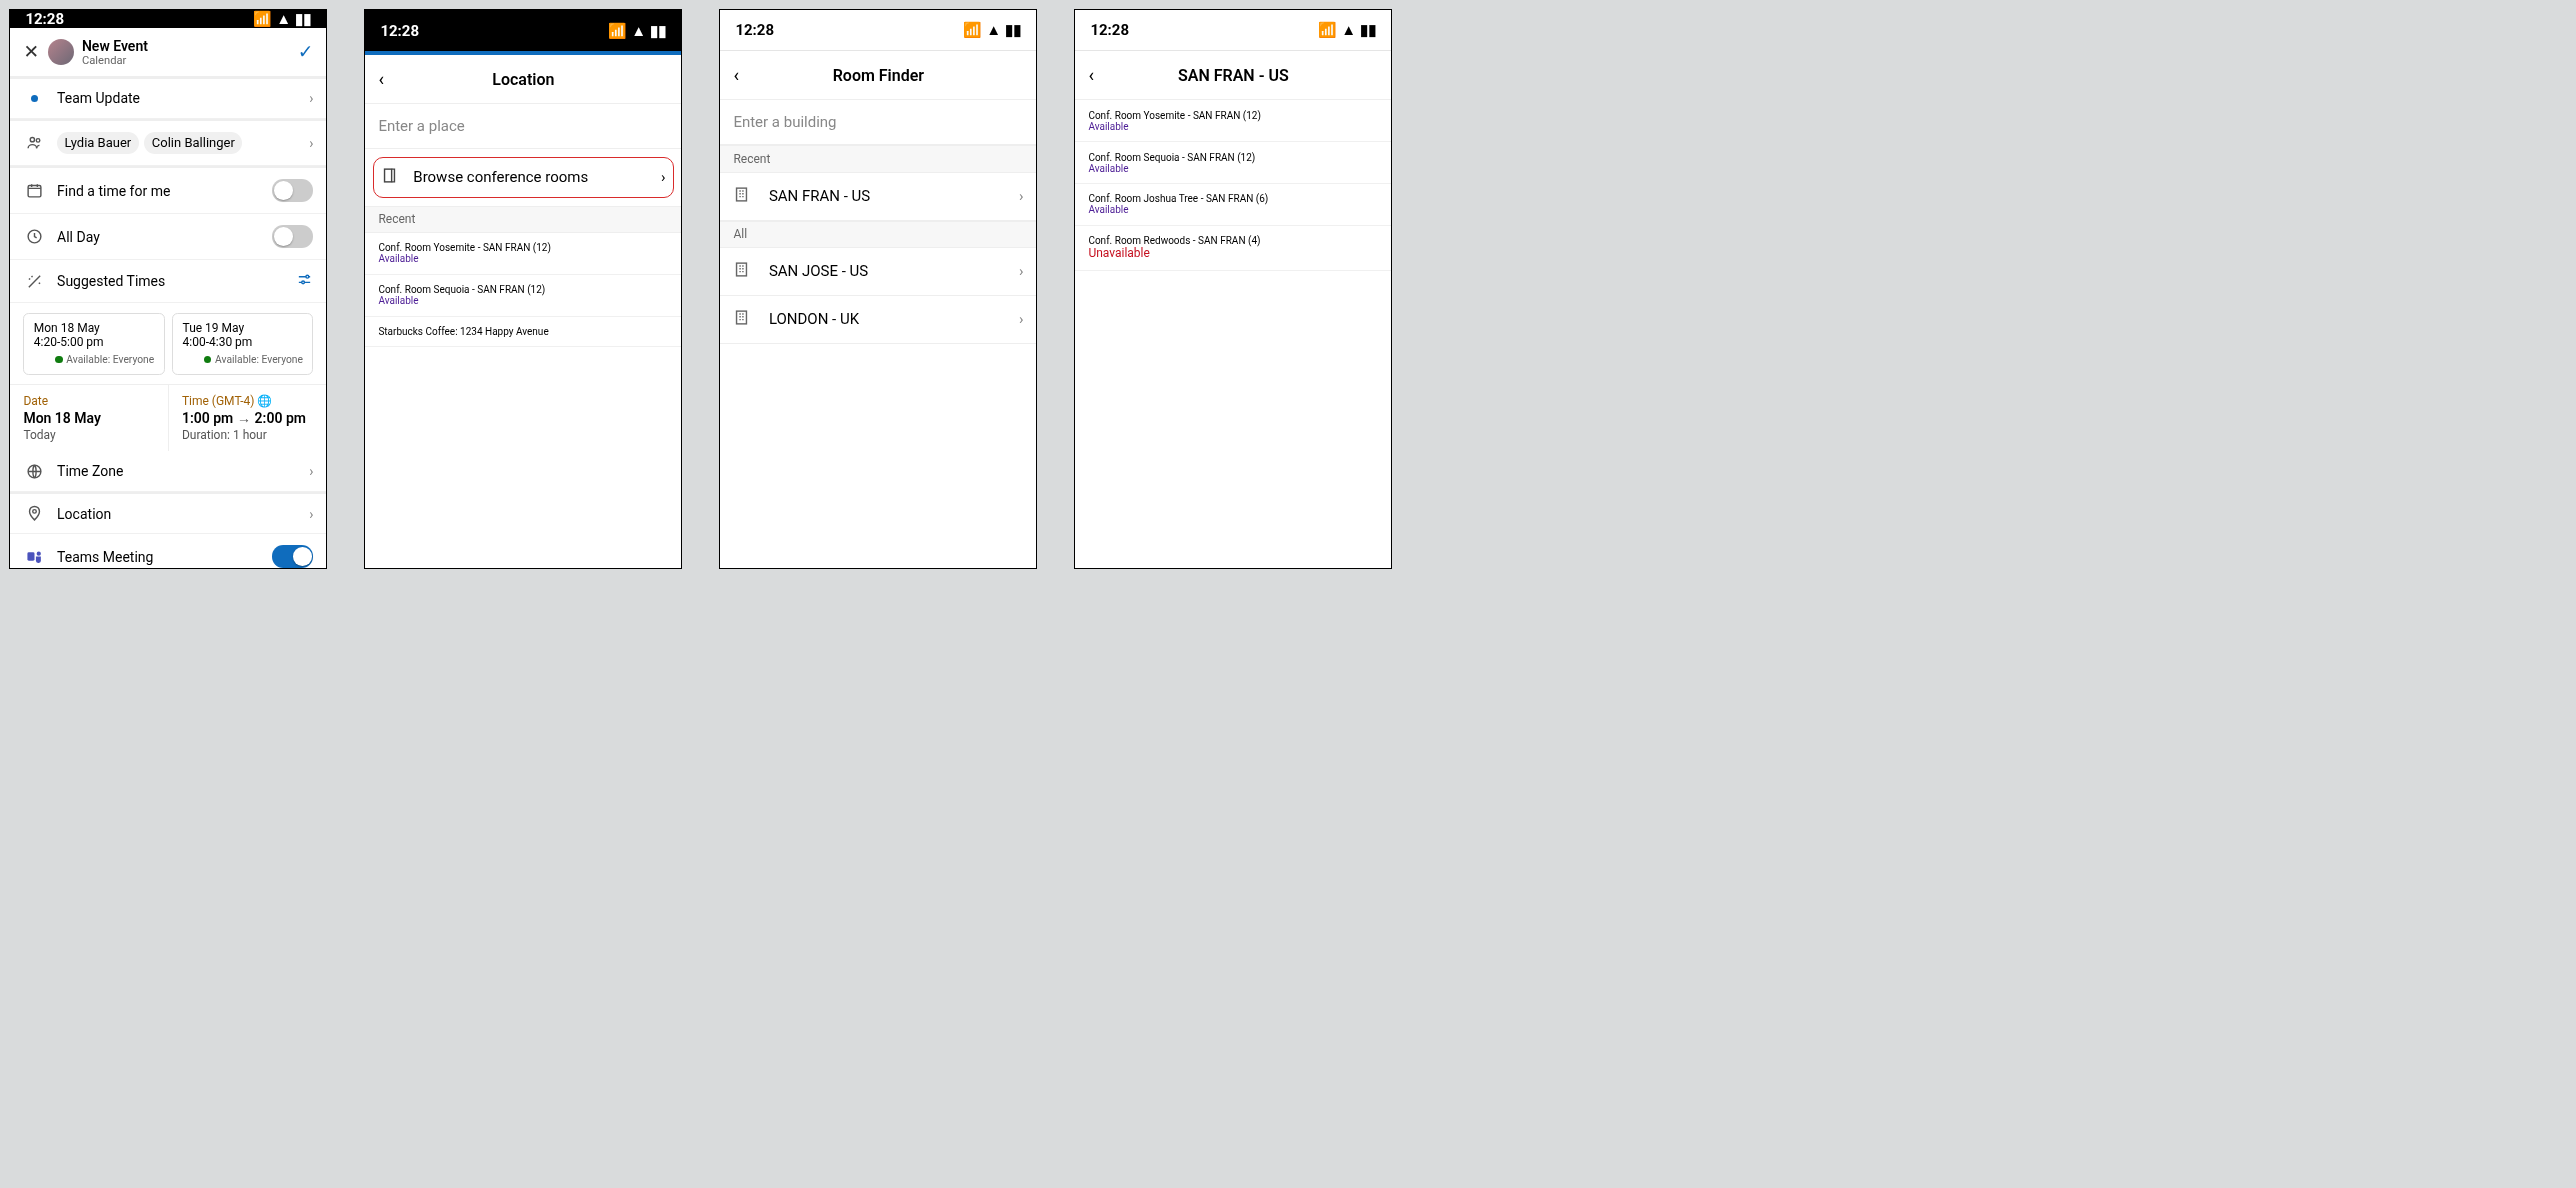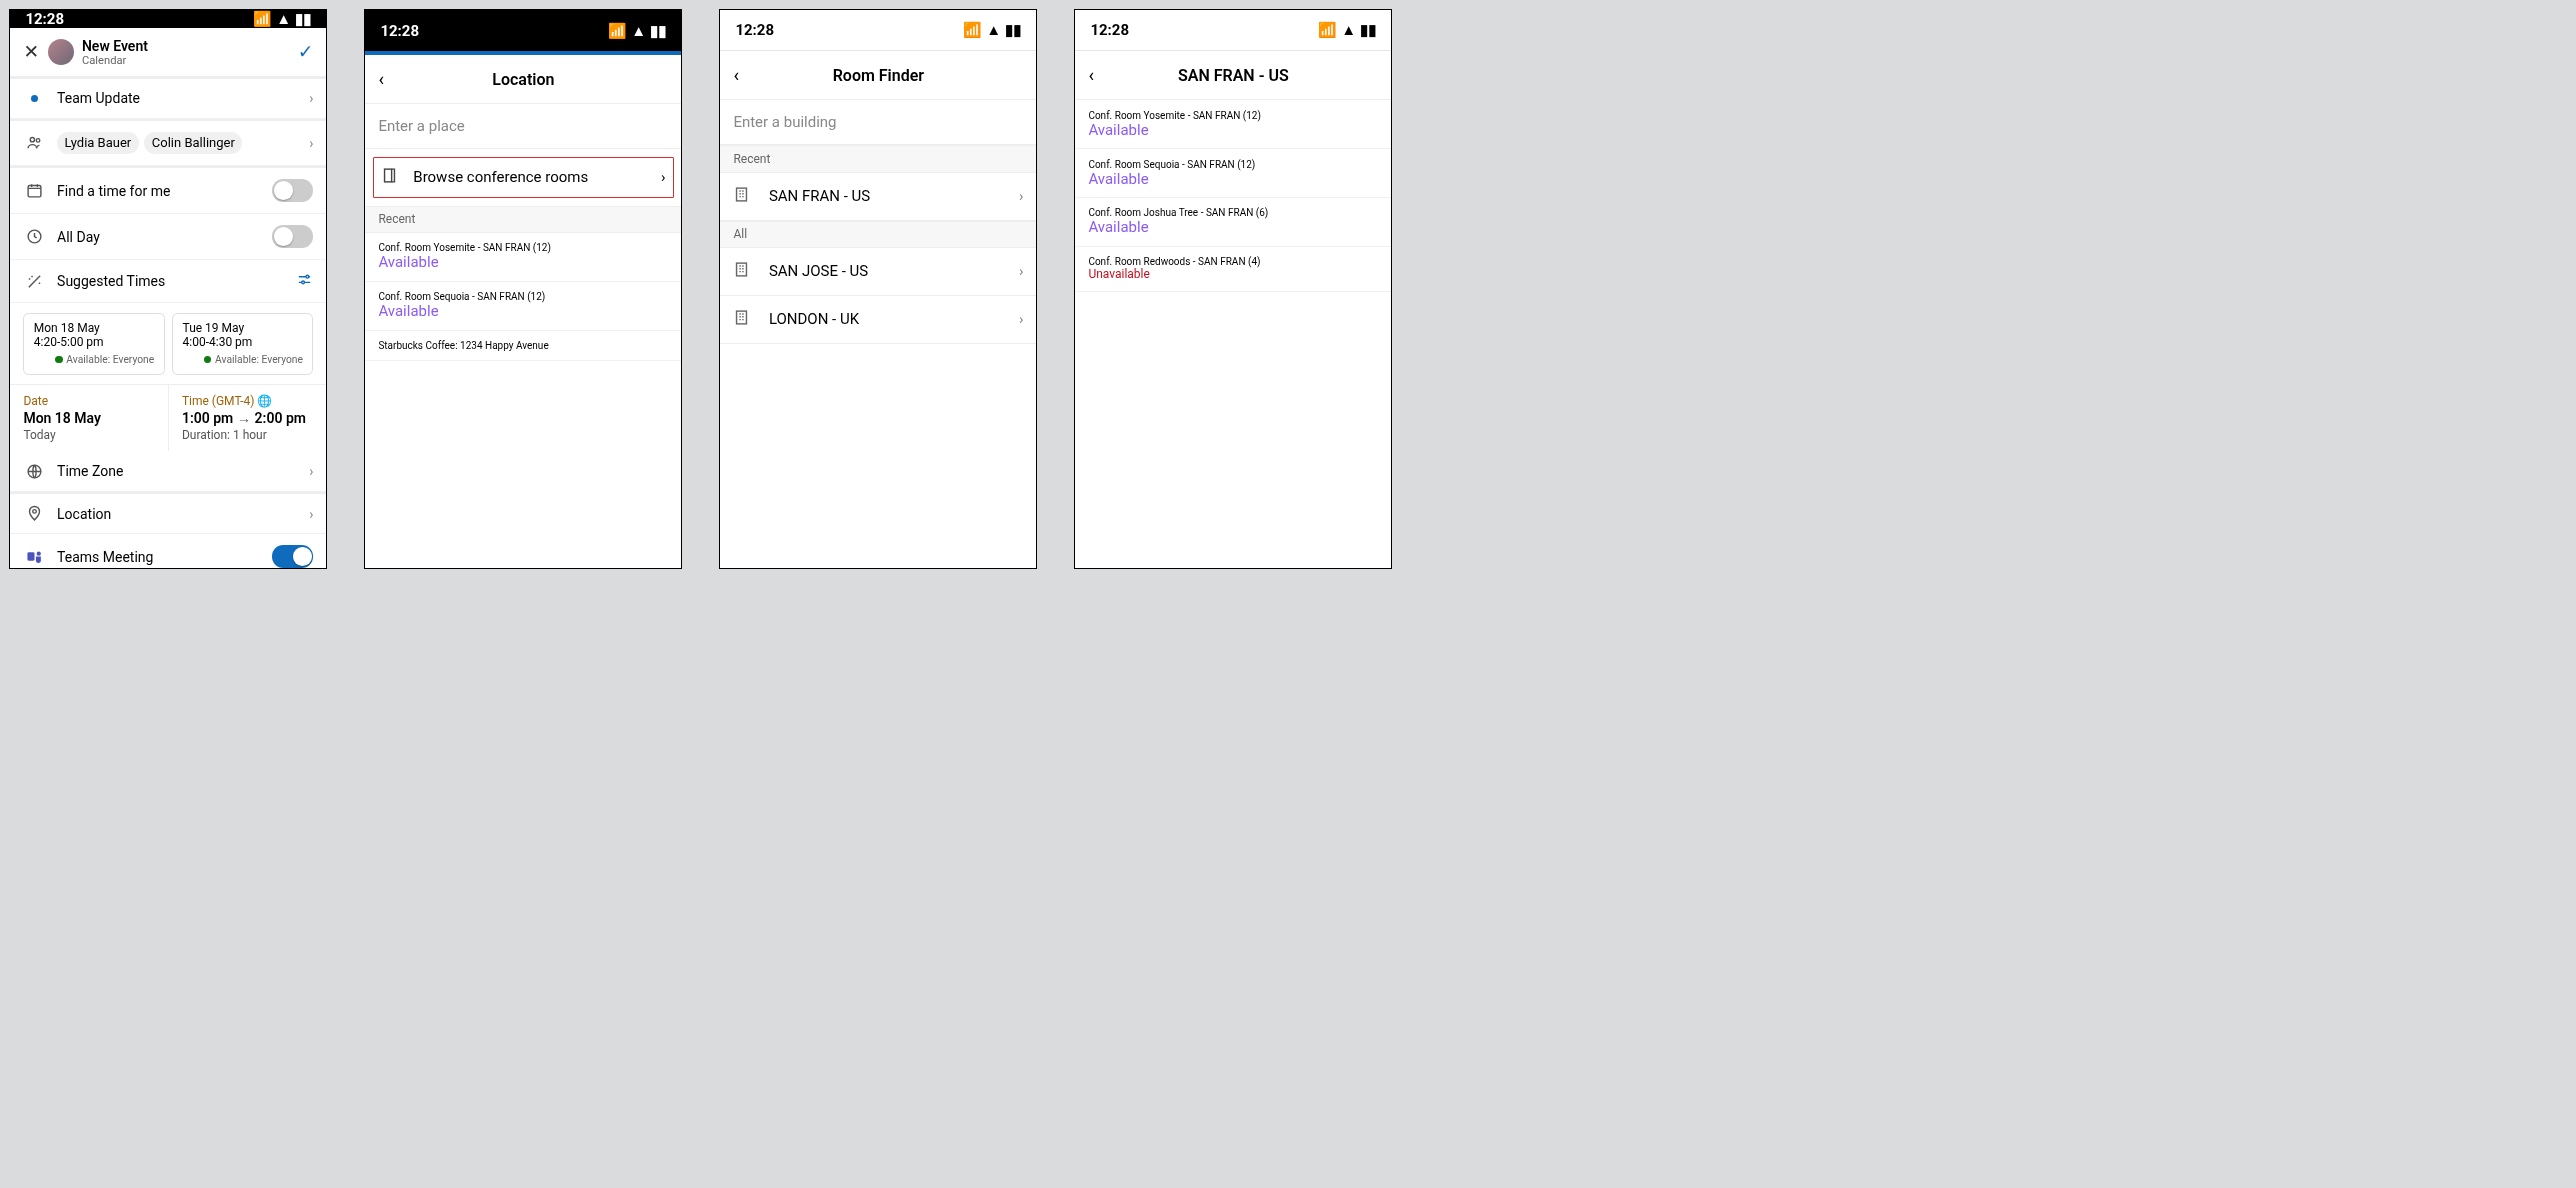--- a/index.html
+++ b/index.html
@@ -54,26 +54,26 @@
 
 
 .hdr-nav { display:flex; align-items:center; padding:13px 13px; border-bottom:0.9px solid #eee; }
 .hdr-nav .back { width:22.5px; font-size:18.7px; color:#000; }
 .hdr-nav .title { flex:1; text-align:center; font-weight:600; font-size:16px; }
 .hdr-nav .spacer { width:22.5px; }
 
 .search-row { padding:13px 13px; color:#888; font-size:15px; border-bottom:0.9px solid #eee; }
 .section-hdr { background:#f7f7f7; color:#666; font-size:12px; padding:5.6px 13px; border-top:0.9px solid #eee; border-bottom:0.9px solid #eee;}
 
-.browse-box { margin:7.5px 7.5px; border:1.4px solid #d92b2b; border-radius:1px; display:flex; align-items:center; padding:9.4px 7.5px; font-size:15px; }
+.browse-box { margin:7.5px 7.5px; border:1.4px solid #d92b2b; border-radius:10px; display:flex; align-items:center; padding:9.4px 7.5px; font-size:15px; }
 .browse-box .icon { width:22.5px; margin-right:9.4px; color:#444; }
 .browse-box .label { flex:1; }
 .room { padding:9.4px 13px; border-bottom:0.9px solid #f0f0f0; }
 .room .name { font-size:10px; }
-.room .status.a { color:#8b5cf6; font-size:15px; }
+.room .status.a { color:#4c1d95; font-size:10px; }
 .room .status.u { color:#c50f1f; font-size:12px; }
 
 .list-row { display:flex; align-items:center; padding:13px 13px; border-bottom:0.9px solid #eee; }
 .list-row .icon { width:22.5px; margin-right:13px; color:#666; }
 .list-row .label { flex:1; font-size:15px; }
 .list-row .chev { color:#888; }
 
 svg.ico { width:17px; height:17px; }
 .sliders-icon { color:#0f6cbd; }
 </style>

